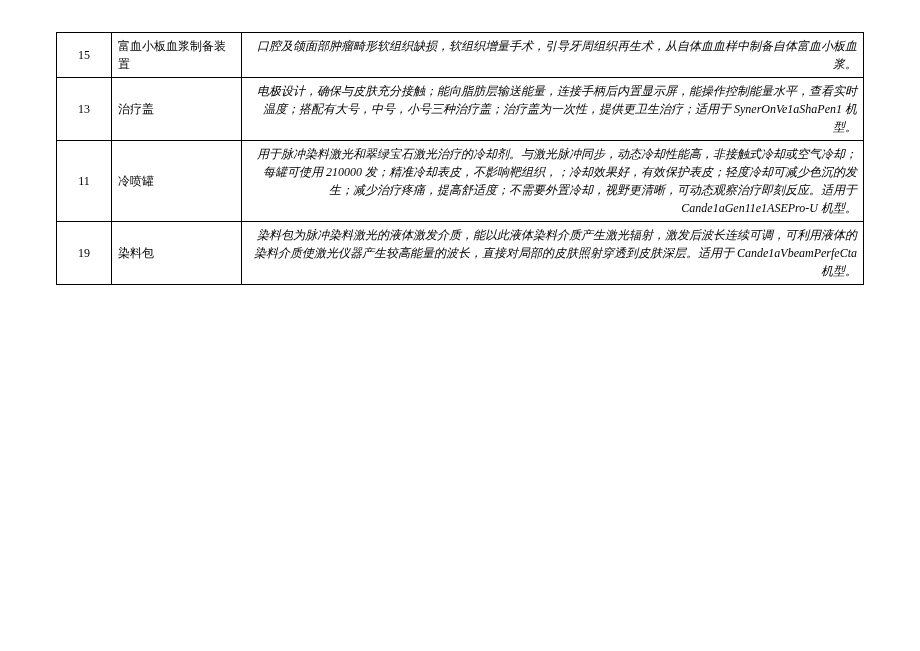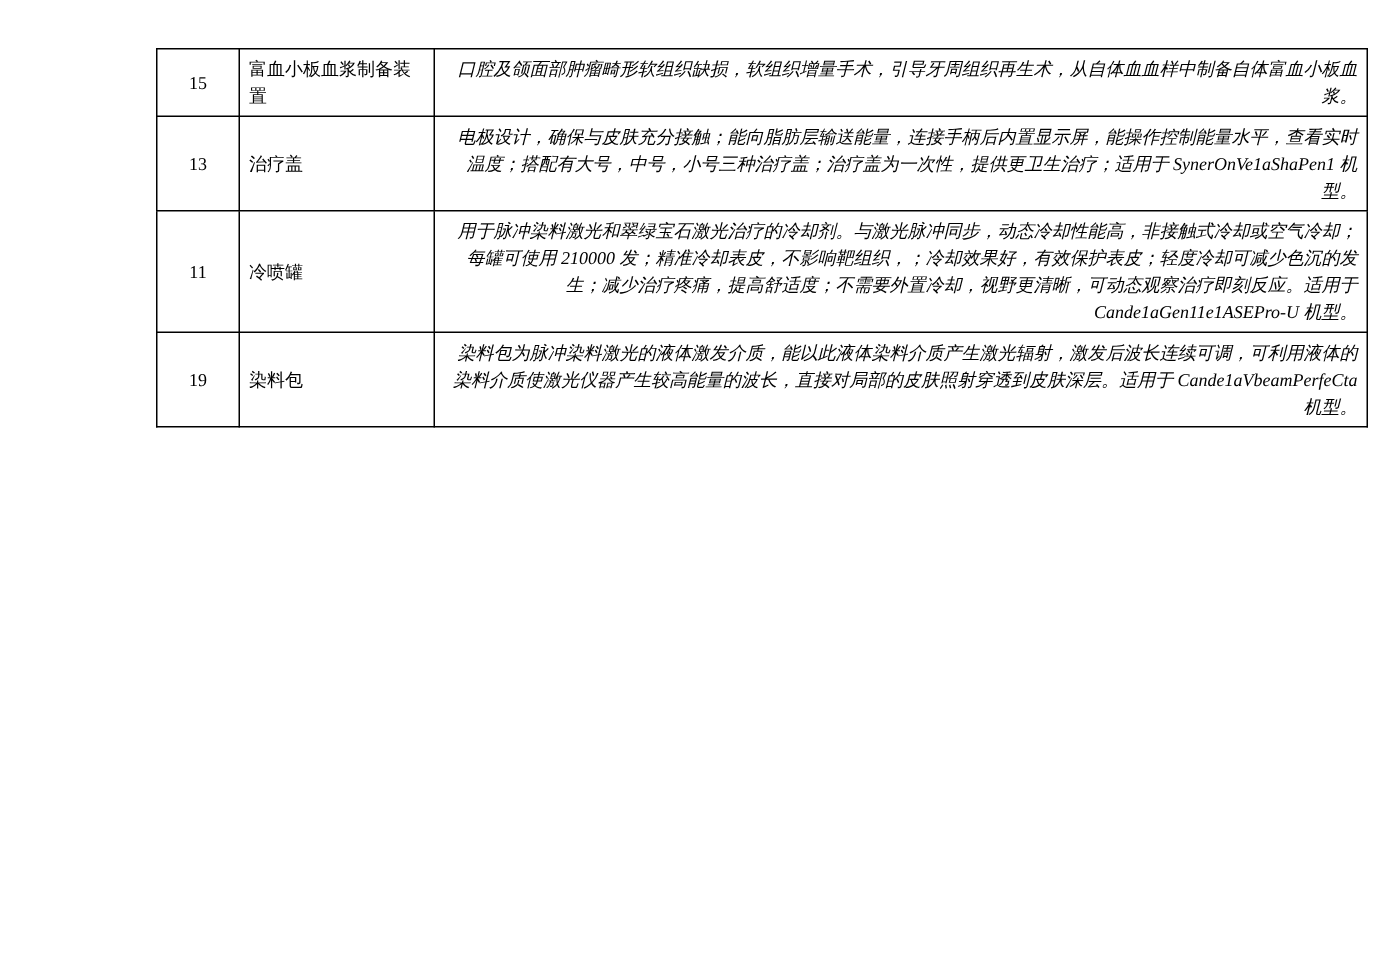--- a/index.html
+++ b/index.html
@@ -12,21 +12,20 @@
       font-family: "SimSun", "宋体", serif;
       font-size: 12px;
       padding: 32px 56px;
       width: 920px;
       height: 651px;
     }
     table {
       border-collapse: collapse;
       width: 100%;
       table-layout: fixed;
-      margin-left: 48px;
     }
     td {
       border: 1px solid #000000;
       padding: 4px 6px;
       vertical-align: middle;
       line-height: 1.5;
       color: #000000;
     }
     td.col-num {
       width: 55px;

